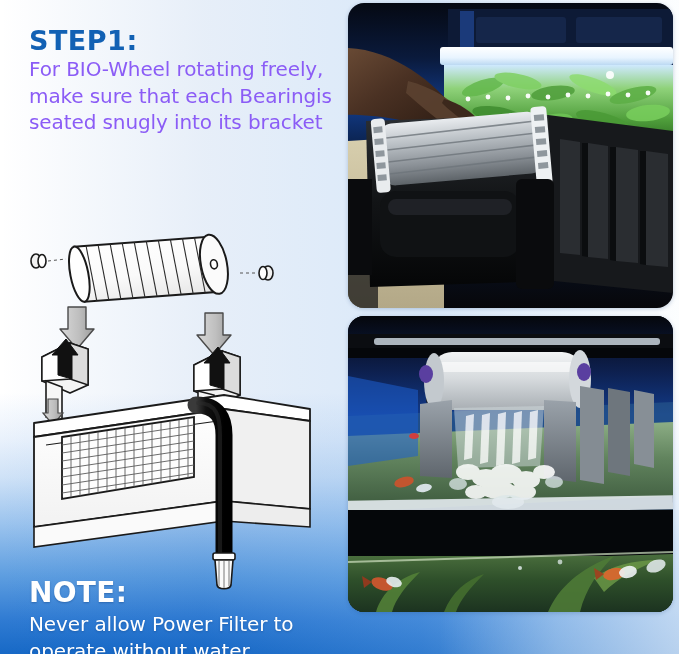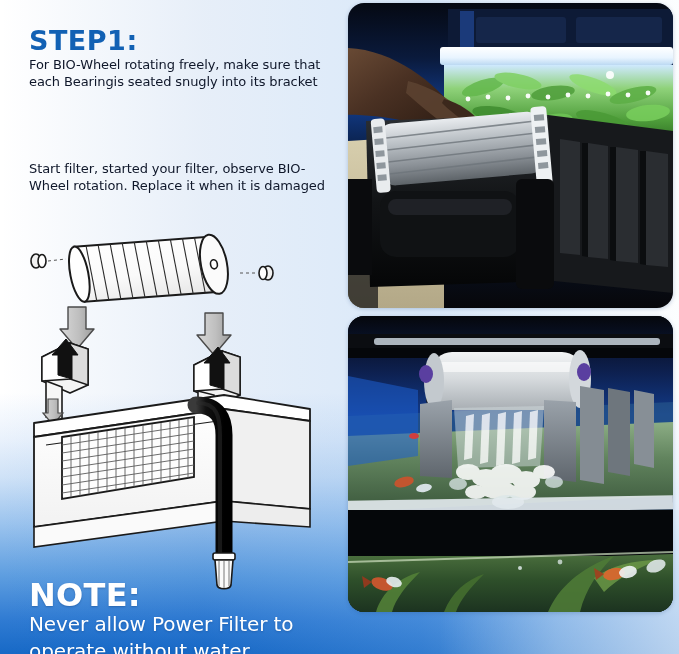--- a/index.html
+++ b/index.html
@@ -39,37 +39,37 @@
   .step-heading{
     font-family:"DejaVu Sans", sans-serif;
     font-weight:bold;
     font-size:27px;
     letter-spacing:0.5px;
     color:#1261b4;
     line-height:1.0;
   }
   .body-text{
     font-family:"DejaVu Sans", sans-serif;
-    font-size:13px;
+    font-size:20px;
     line-height:1.33;
-    color:#0f172a;
+    color:#8b5cf6;
     letter-spacing:-0.1px;
   }
 
   #step1-heading{position:absolute;left:29px;top:4px;}
   #step1-text{position:absolute;left:29px;top:33px;width:310px;}
 
   #step2-heading{position:absolute;left:29px;top:108px;}
   #step2-text{position:absolute;left:29px;top:137px;width:312px;}
 
   
   .note-heading{
     position:absolute;left:29px;top:556px;
     font-family:"DejaVu Sans", sans-serif;
-    font-weight:bold;font-size:32px;letter-spacing:0.3px;
+    font-weight:bold;font-size:28px;letter-spacing:0.3px;
     color:#ffffff;line-height:1.0;
     text-shadow:0 1px 2px rgba(10,50,110,0.35);
   }
   .note-text{
     position:absolute;left:29px;top:588px;width:310px;
     font-family:"DejaVu Sans", sans-serif;
     font-size:20px;line-height:1.33;color:#ffffff;
     letter-spacing:-0.1px;
     text-shadow:0 1px 2px rgba(10,50,110,0.30);
   }
@@ -93,21 +93,20 @@
 <div id="root">
 
   <div class="bg-gradient"></div>
   <div class="bg-right-wash"></div>
 
   <div class="left-col">
 
     <div class="step-heading" id="step1-heading">STEP1:</div>
     <div class="body-text" id="step1-text">For BIO-Wheel rotating freely, make sure that each Bearingis seated snugly into its bracket</div>
 
-    <div class="body-text" id="step2-text">Start filter,  started your filter, observe BIO-Wheel rotation. Replace it when it is damaged</div>
 
     <div class="diagram">
       <svg viewBox="0 0 300 400" xmlns="http://www.w3.org/2000/svg">
         <defs>
           <linearGradient id="gWheel" x1="0" y1="0" x2="0" y2="1">
             <stop offset="0%" stop-color="#ffffff"></stop>
             <stop offset="55%" stop-color="#fafafa"></stop>
             <stop offset="100%" stop-color="#e6e6e6"></stop>
           </linearGradient>
           <linearGradient id="gArrow" x1="0" y1="0" x2="1" y2="0">

